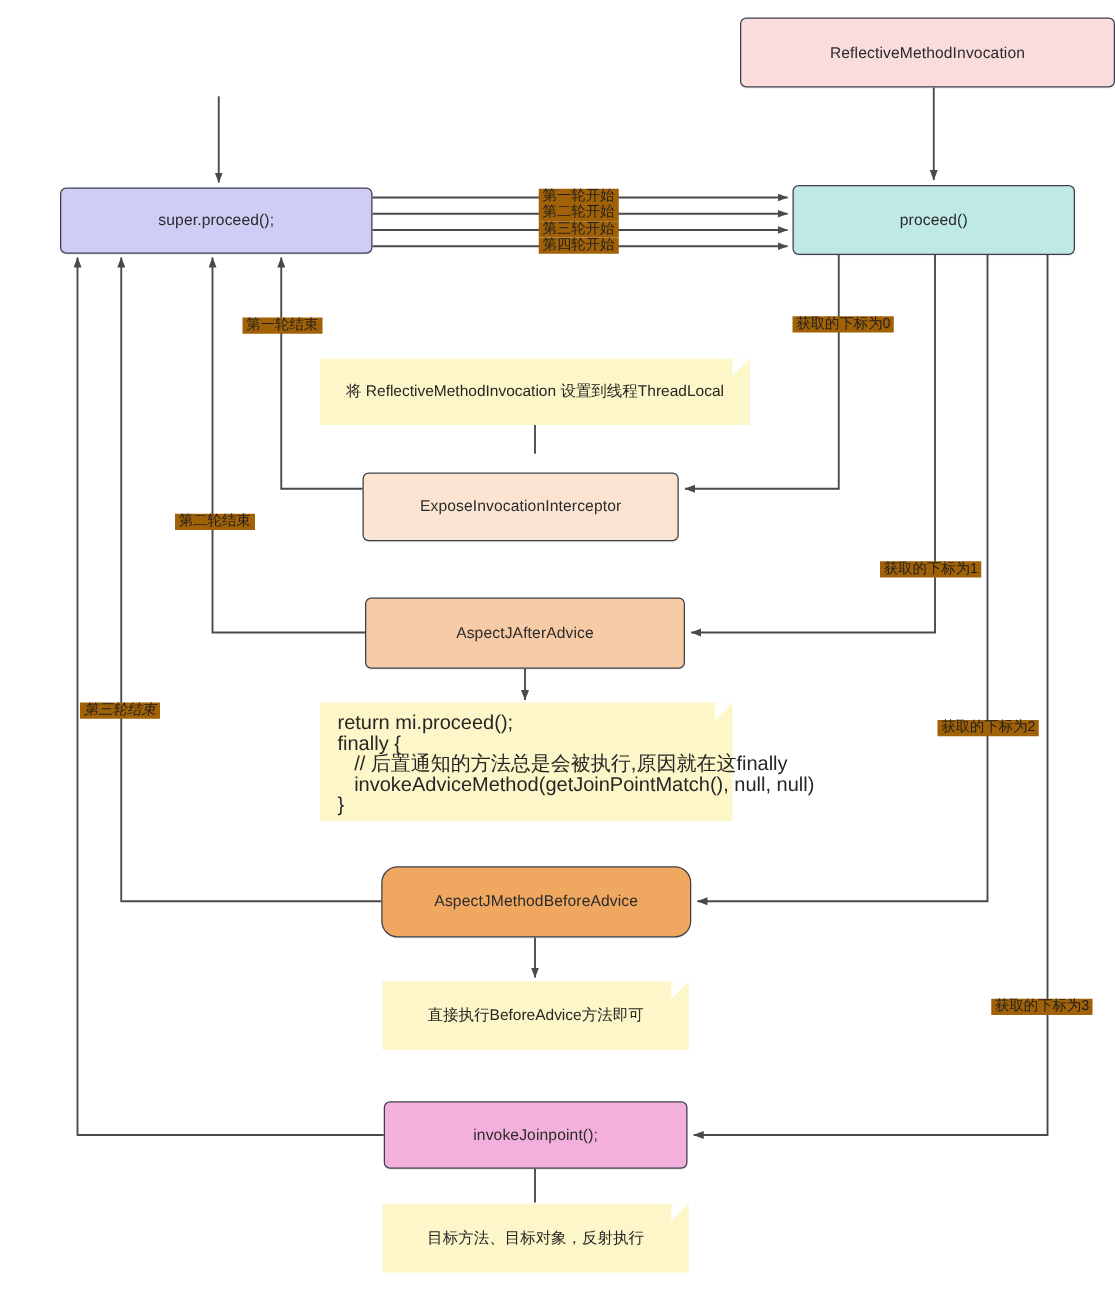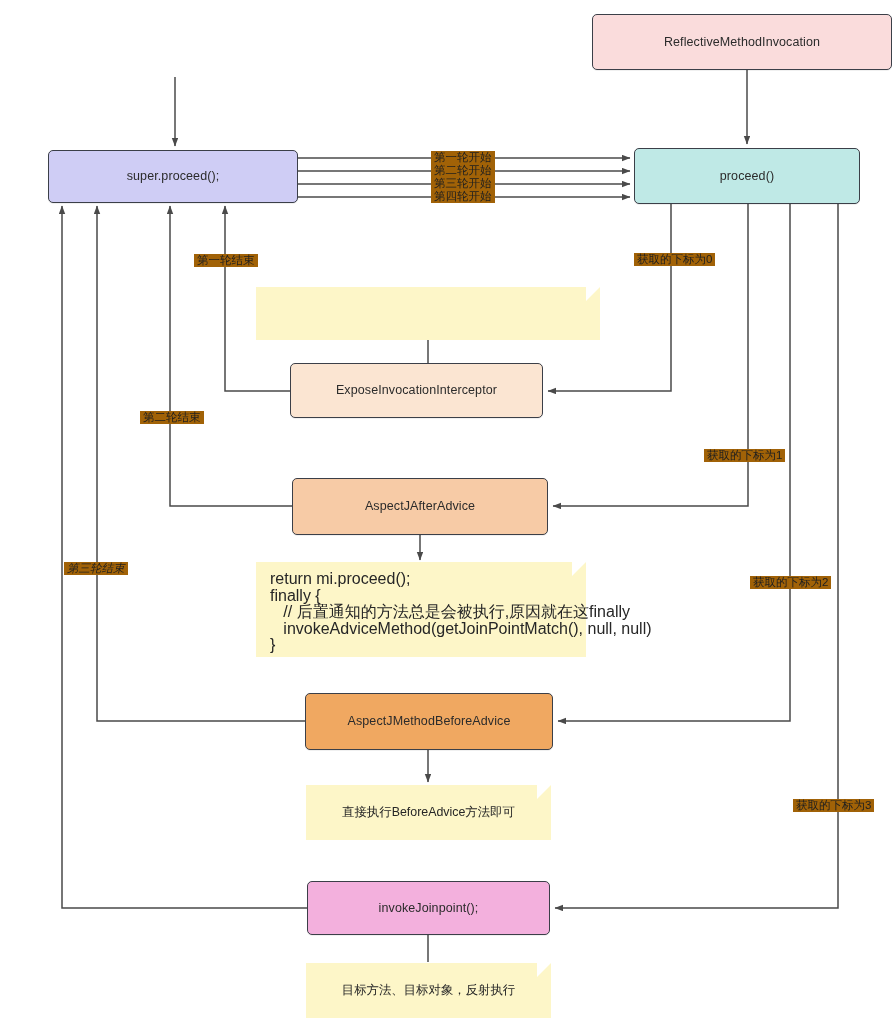--- a/index.html
+++ b/index.html
@@ -108,38 +108,39 @@
   </div>
 
   <div class="node" style="left:592px;top:14px;width:300px;height:56px;background:#fadcdc;">
     <span>ReflectiveMethodInvocation</span>
   </div>
 
   <div class="node" style="left:634px;top:148px;width:226px;height:56px;background:#bfe9e6;">
     <span>proceed()</span>
   </div>
 
-  <div class="node" style="left:290px;top:363px;width:253px;height:55px;background:#fbe5d2;">
+  <div class="node" style="left:290px;top:378px;width:253px;height:55px;background:#fbe5d2;">
     <span>ExposeInvocationInterceptor</span>
   </div>
 
   <div class="node" style="left:292px;top:478px;width:256px;height:57px;background:#f7cba6;">
     <span>AspectJAfterAdvice</span>
   </div>
 
-  <div class="node" style="left:305px;top:693px;width:248px;height:57px;background:#f0a861;">
+  <div class="node" style="left:305px;top:693px;width:248px;height:57px;background:#f0a861;border-radius:13px;">
     <span>AspectJMethodBeforeAdvice</span>
   </div>
 
   <div class="node" style="left:307px;top:881px;width:243px;height:54px;background:#f3b0dd;">
     <span>invokeJoinpoint();</span>
   </div>
 
   <div class="note center" style="left:256px;top:287px;width:344px;height:53px;">
     <span class="fold2"></span>
+    <span>将 ReflectiveMethodInvocation 设置到线程ThreadLocal</span>
   </div>
 
   <div class="note" style="left:256px;top:562px;width:330px;height:95px;align-items:flex-start;padding-top:9px;font-size:16px;line-height:16.5px;">
     <span class="fold2"></span>
     <span>return mi.proceed();
 finally {
    // 后置通知的方法总是会被执行,原因就在这finally
    invokeAdviceMethod(getJoinPointMatch(), null, null)
 }</span>
   </div>

